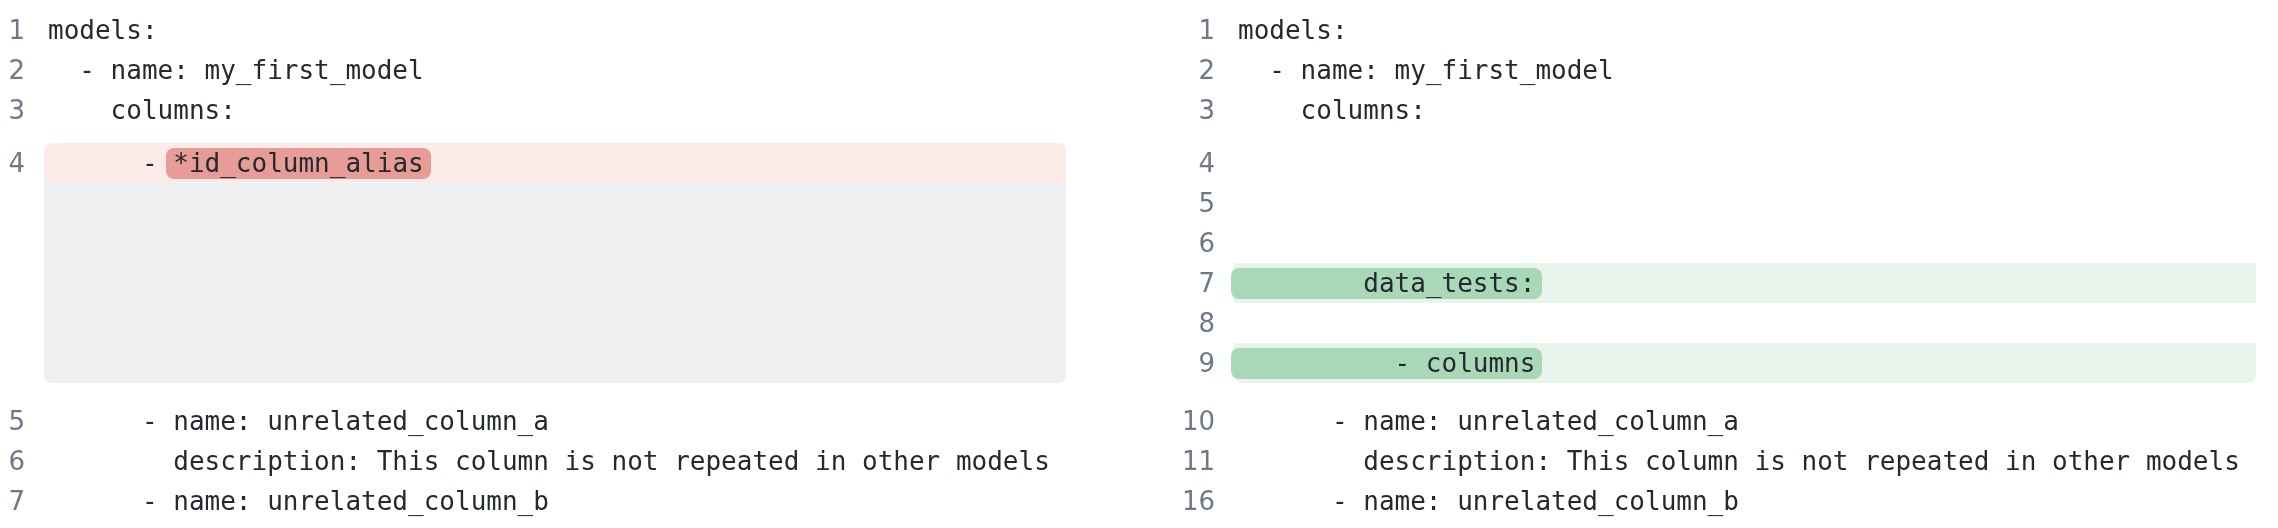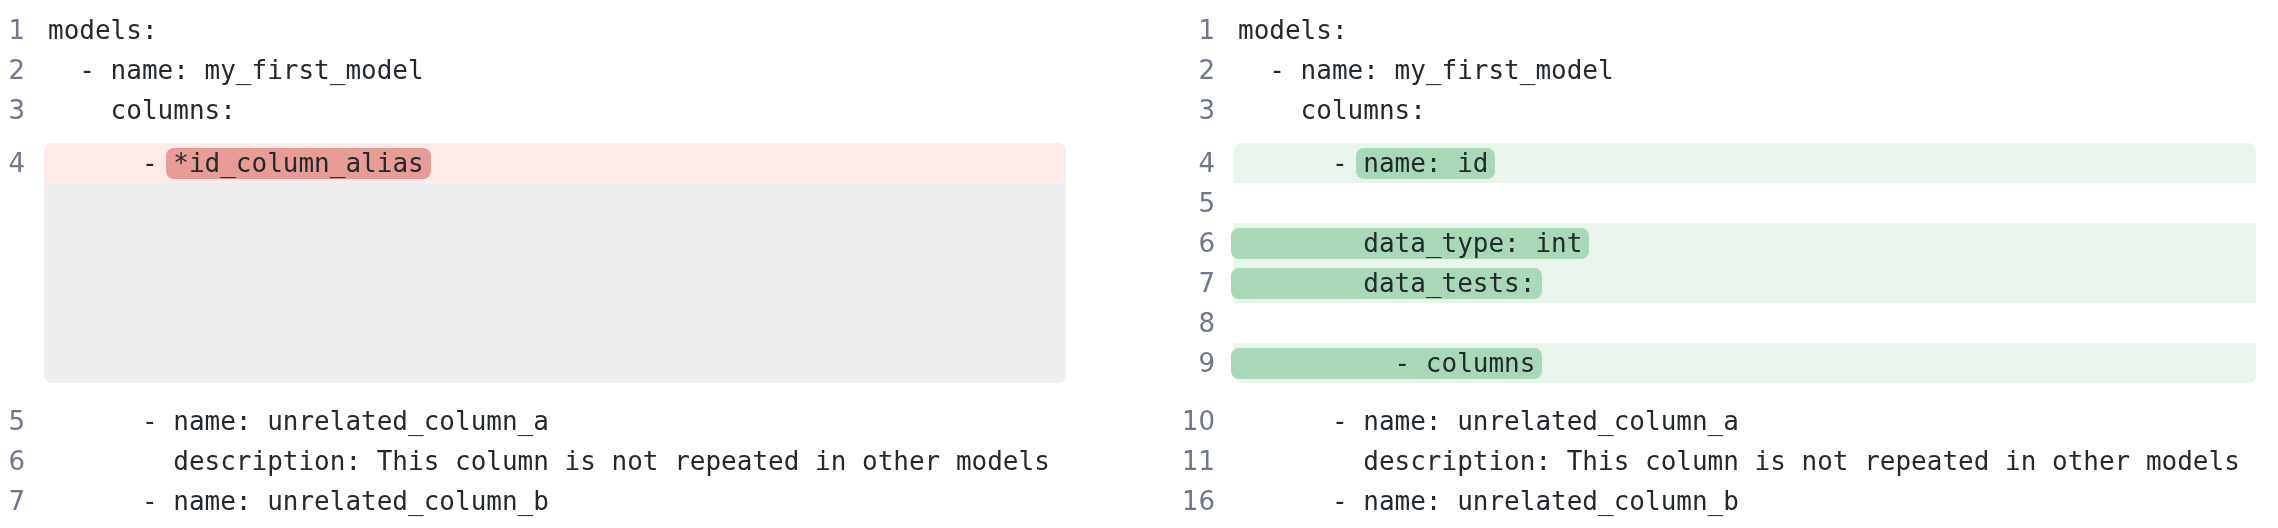--- a/index.html
+++ b/index.html
@@ -128,28 +128,26 @@
     <div class="code">  - name: my_first_model</div>
   </div>
   <div class="row">
     <div class="gutter">3</div>
     <div class="code">    columns:</div>
   </div>
 
   <div class="chunk chunk-added">
     <div class="row">
       <div class="gutter">4</div>
-      <div class="code added-line"><span>      - </span><span class="pill added-pill">name: id</span></div>
     </div>
     <div class="row">
       <div class="gutter">5</div>
     </div>
     <div class="row">
       <div class="gutter">6</div>
-      <div class="code added-line"><span></span><span class="pill added-pill">        data_type: int</span></div>
     </div>
     <div class="row">
       <div class="gutter">7</div>
       <div class="code added-line"><span></span><span class="pill added-pill">        data_tests:</span></div>
     </div>
     <div class="row">
       <div class="gutter">8</div>
     </div>
     <div class="row">
       <div class="gutter">9</div>

